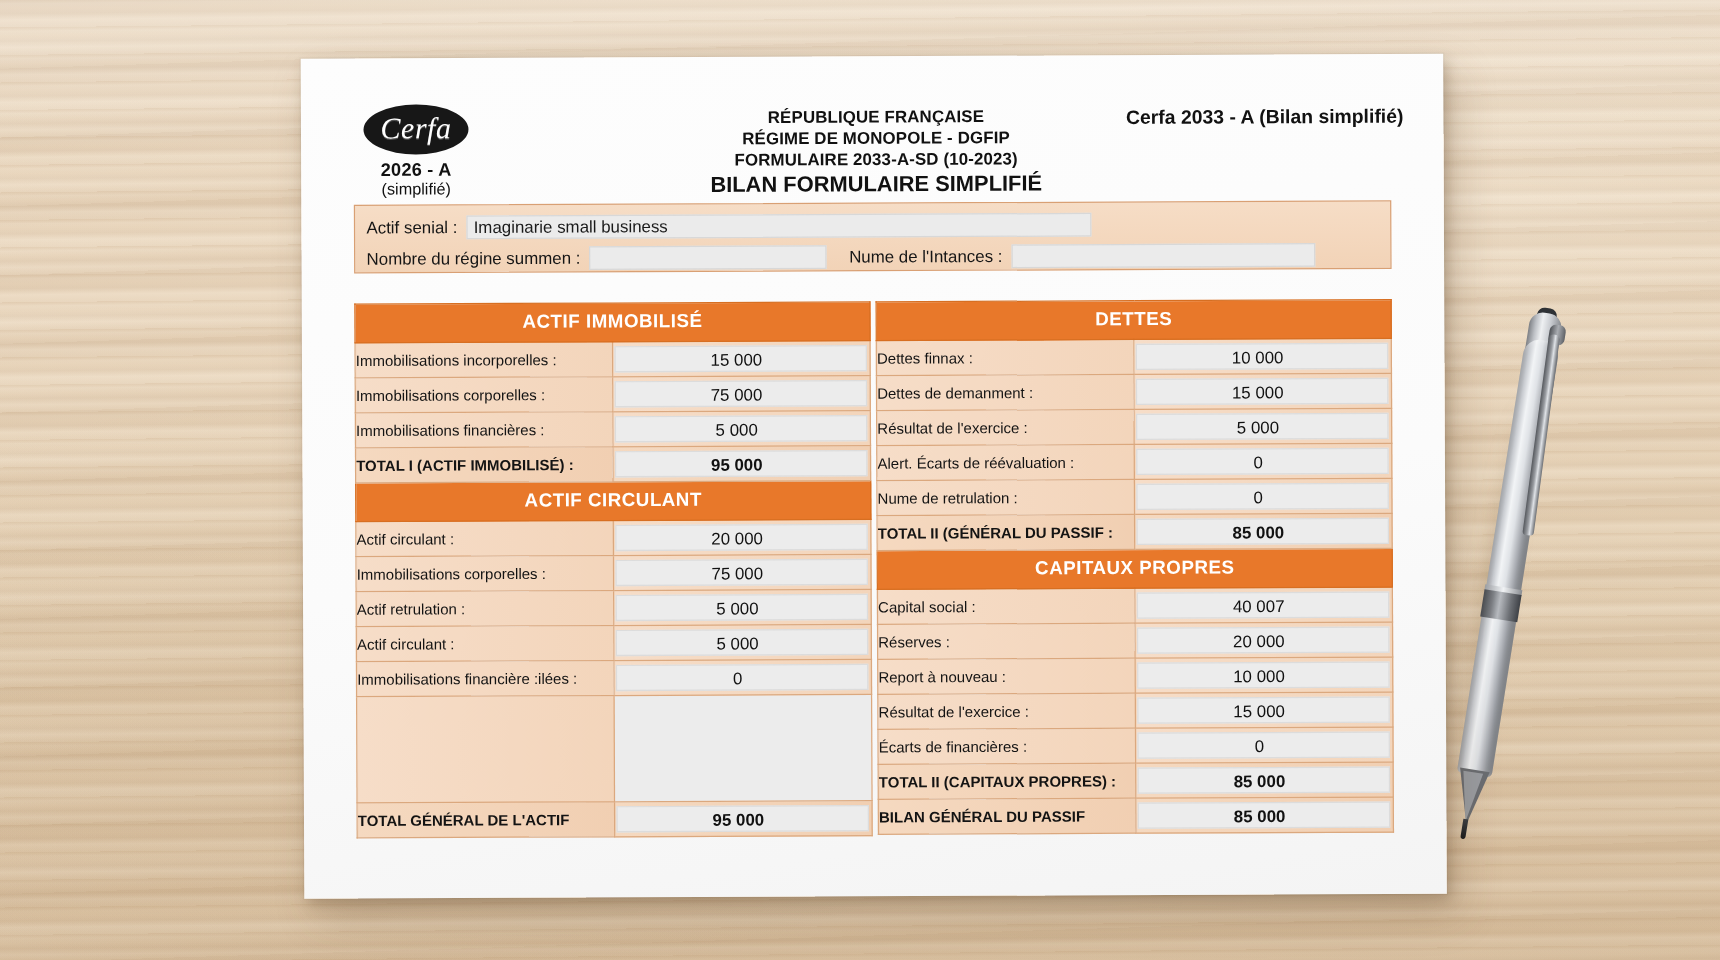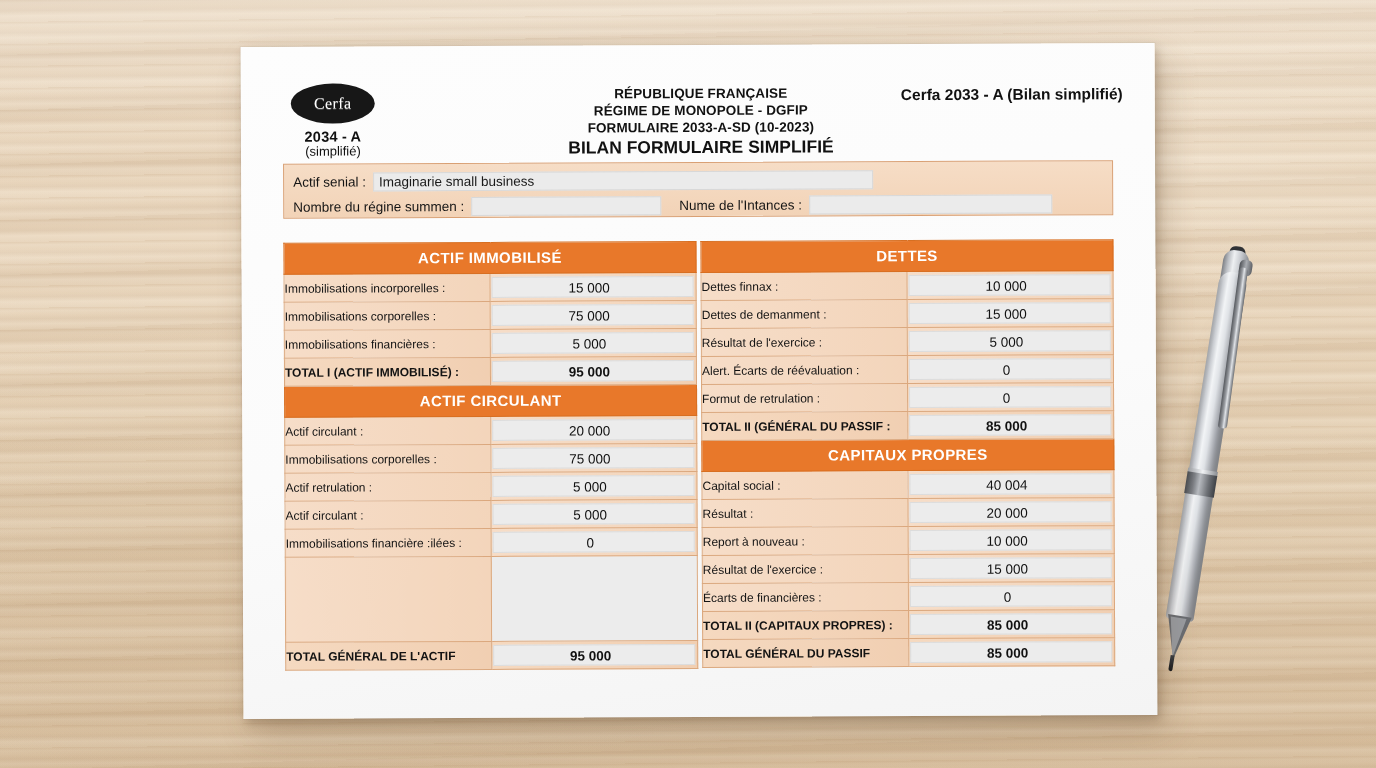--- a/index.html
+++ b/index.html
@@ -109,22 +109,22 @@
   }
 
   
   .hdr{position:relative;height:117px;}
   .logo-wrap{position:absolute;left:42px;top:37px;width:100px;text-align:center;}
   .logo-ellipse{
     width:84px;height:40px;margin:0 auto;border-radius:50%;
     background:#171717;display:flex;align-items:center;justify-content:center;
   }
   .logo-text{
-    color:#ffffff;font-family:"Liberation Serif", serif;
-    font-size:16px;letter-spacing:0.4px;line-height:1;
+    color:#ffffff;font-family:"Liberation Serif", serif;font-style:italic;
+    font-size:24px;letter-spacing:0.4px;line-height:1;
     text-shadow:0 1px 0 rgba(255,255,255,0.25);
   }
   .logo-l1{font-size:14.5px;font-weight:bold;color:#111;margin-top:5px;letter-spacing:.2px;}
   .logo-l2{font-size:13px;color:#111;margin-top:-1px;}
 
   .hdr-center{
     position:absolute;left:250px;top:40px;width:420px;text-align:center;color:#111;
   }
   .hc1{font-size:13.5px;font-weight:bold;letter-spacing:.1px;line-height:17px;}
   .hc4{font-size:17.5px;font-weight:bold;margin-top:1px;line-height:21px;}
@@ -218,21 +218,21 @@
 </div>
 
 <div id="paper">
   <div class="sheet">
 
     <div class="hdr">
       <div class="logo-wrap">
         <div class="logo-ellipse">
           <span class="logo-text">Cerfa</span>
         </div>
-        <div class="logo-l1">2034 - A</div>
+        <div class="logo-l1">2026 - A</div>
         <div class="logo-l2">(simplifié)</div>
       </div>
 
       <div class="hdr-center">
         <div class="hc1">RÉPUBLIQUE FRANÇAISE</div>
         <div class="hc1">RÉGIME DE MONOPOLE - DGFIP</div>
         <div class="hc1">FORMULAIRE 2033-A-SD (10-2023)</div>
         <div class="hc4">BILAN FORMULAIRE SIMPLIFIÉ</div>
       </div>
 
@@ -358,42 +358,42 @@
                   <div class="valbox">5 000</div>
                 </td>
           </tr>
           <tr>
             <td class="rowlabel">Alert. Écarts de réévaluation :</td>
             <td class="rowval">
                   <div class="valbox">0</div>
                 </td>
           </tr>
           <tr>
-            <td class="rowlabel">Formut de retrulation :</td>
+            <td class="rowlabel">Nume de retrulation :</td>
             <td class="rowval">
                   <div class="valbox">0</div>
                 </td>
           </tr>
           <tr>
             <td class="rowlabel total thicktop">TOTAL II (GÉNÉRAL DU PASSIF :</td>
             <td class="rowval total thicktop">
                   <div class="valbox">85 000</div>
                 </td>
           </tr>
           <tr>
             <td class="sechdr" colspan="2">CAPITAUX PROPRES</td>
           </tr>
           <tr>
             <td class="rowlabel">Capital social :</td>
             <td class="rowval">
-                  <div class="valbox">40 004</div>
-                </td>
-          </tr>
-          <tr>
-            <td class="rowlabel">Résultat :</td>
+                  <div class="valbox">40 007</div>
+                </td>
+          </tr>
+          <tr>
+            <td class="rowlabel">Réserves :</td>
             <td class="rowval">
                   <div class="valbox">20 000</div>
                 </td>
           </tr>
           <tr>
             <td class="rowlabel">Report à nouveau :</td>
             <td class="rowval">
                   <div class="valbox">10 000</div>
                 </td>
           </tr>
@@ -409,21 +409,21 @@
                   <div class="valbox">0</div>
                 </td>
           </tr>
           <tr>
             <td class="rowlabel total thicktop">TOTAL II (CAPITAUX PROPRES) :</td>
             <td class="rowval total thicktop">
                   <div class="valbox">85 000</div>
                 </td>
           </tr>
           <tr>
-            <td class="rowlabel total thicktop">TOTAL GÉNÉRAL DU PASSIF</td>
+            <td class="rowlabel total thicktop">BILAN GÉNÉRAL DU PASSIF</td>
             <td class="rowval total thicktop">
                   <div class="valbox">85 000</div>
                 </td>
           </tr>
         </tbody>
           </table>
       </div>
 
     </div>
   </div>

